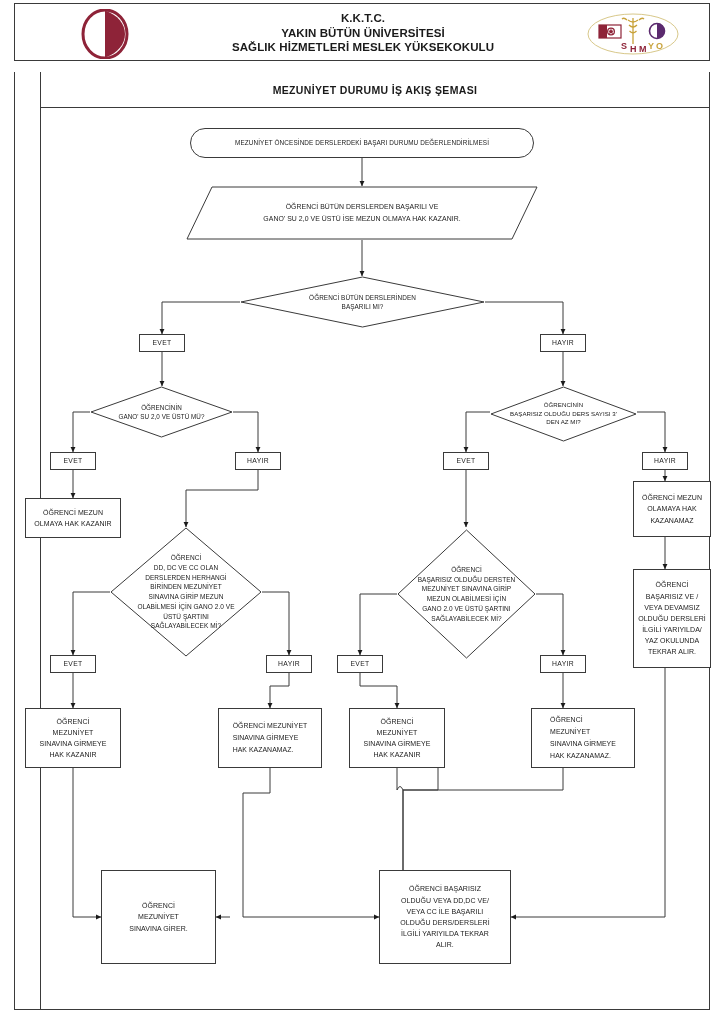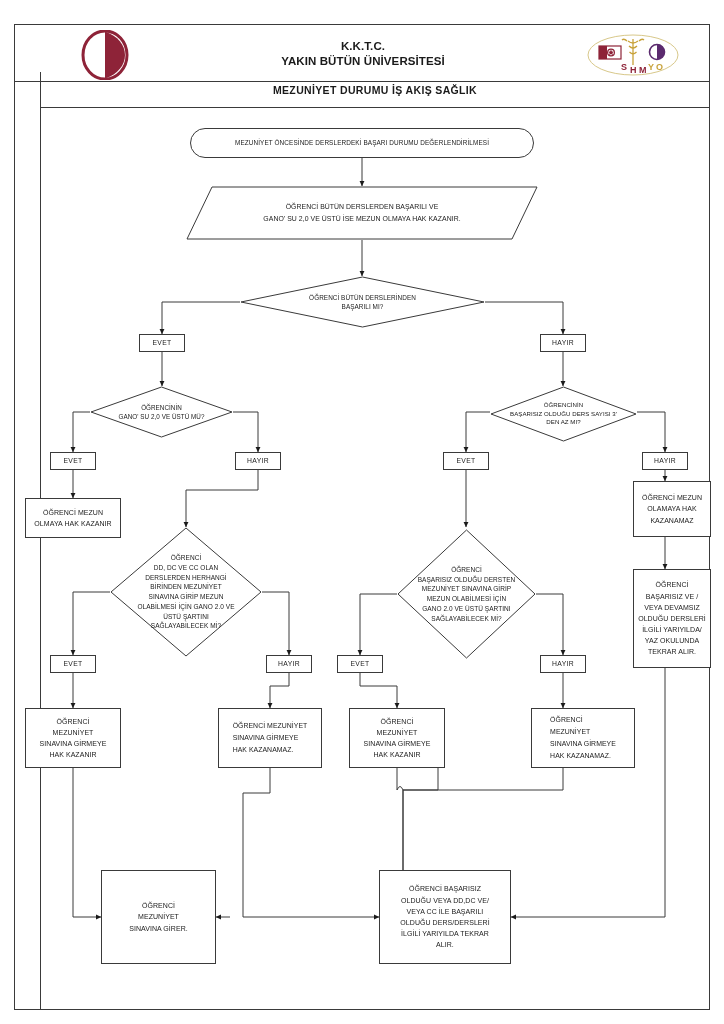--- a/index.html
+++ b/index.html
@@ -8,21 +8,21 @@
     width:724px;height:1024px;
     font-family:"Liberation Sans","DejaVu Sans",sans-serif;
     color:#1a1a1a;
     overflow:hidden;
     position:relative;
   }
   #page{position:absolute;inset:0;width:724px;height:1024px;}
 
   
   .hdr-box{
-    position:absolute;left:14px;top:24px;width:696px;height:58px;
+    position:absolute;left:14px;top:3px;width:696px;height:58px;
     border:1px solid #3a3a3a;background:#fff;
     box-sizing:border-box;
   }
   .hdr-title{
     position:absolute;left:0;top:0;width:696px;height:58px;
     display:flex;flex-direction:column;align-items:center;justify-content:center;
     font-size:11.5px;font-weight:bold;line-height:1.28;letter-spacing:.1px;
     text-align:center;
   }
   .hdr-title span{display:block;}
@@ -82,20 +82,21 @@
   <div class="hdr-box">
     <div class="logo-left">
       <svg viewBox="0 0 56 50" width="56" height="50" aria-hidden="true">
         <ellipse cx="28" cy="25" rx="22" ry="24" fill="#ffffff" stroke="#8e2338" stroke-width="3"></ellipse>
         <path d="M28 1.4 C41 6 48 15 48 25 C48 35 41 44 28 48.6 Z" fill="#8e2338"></path>
       </svg>
     </div>
     <div class="hdr-title">
       <span>K.K.T.C.</span>
       <span>YAKIN BÜTÜN ÜNİVERSİTESİ</span>
+      <span>SAĞLIK HİZMETLERİ MESLEK YÜKSEKOKULU</span>
     </div>
     <div class="logo-right">
       <svg viewBox="0 0 96 44" width="96" height="44" aria-hidden="true">
         <ellipse cx="48" cy="22" rx="45" ry="20" fill="none" stroke="#d8c88a" stroke-width="1"></ellipse>
         <rect x="14" y="13" width="22" height="13" fill="#ffffff" stroke="#8e2338" stroke-width="1.2"></rect>
         <rect x="14" y="13" width="8" height="13" fill="#8e2338"></rect>
         <circle cx="26" cy="19.5" r="3.4" fill="none" stroke="#8e2338" stroke-width="1.2"></circle>
         <path d="M26 16.6 l.9 2.0 2.1.1-1.6 1.4.6 2.1-2-1.2-2 1.2.6-2.1-1.6-1.4 2.1-.1z" fill="#8e2338"></path>
         <circle cx="72" cy="19" r="7.5" fill="none" stroke="#5b2a6e" stroke-width="1.6"></circle>
         <path d="M72 11.5 a7.5 7.5 0 0 1 0 15 z" fill="#5b2a6e"></path>
@@ -111,21 +112,21 @@
         <text x="45" y="40" font-family="Liberation Sans, sans-serif" font-size="9" font-weight="bold" fill="#8e2338">H</text>
         <text x="54" y="40" font-family="Liberation Sans, sans-serif" font-size="9" font-weight="bold" fill="#8e2338">M</text>
         <text x="63" y="37" font-family="Liberation Sans, sans-serif" font-size="9" font-weight="bold" fill="#c8a23a">Y</text>
         <text x="71" y="37" font-family="Liberation Sans, sans-serif" font-size="9" font-weight="bold" fill="#c8a23a">O</text>
       </svg>
     </div>
   </div>
 
   <div class="frame-outer"></div>
   <div class="frame-inner"></div>
-  <div class="subtitle-bar">MEZUNİYET DURUMU İŞ AKIŞ SAĞLIK</div>
+  <div class="subtitle-bar">MEZUNİYET DURUMU İŞ AKIŞ ŞEMASI</div>
 
   <svg id="wires" viewBox="0 0 724 1024">
     <defs>
       <marker id="ah" markerWidth="7" markerHeight="7" refX="5.4" refY="3" orient="auto">
         <path d="M0,0.4 L5.6,3 L0,5.6 z" fill="#1a1a1a"></path>
       </marker>
     </defs>
     <g stroke="#3a3a3a" stroke-width="1" fill="none">
 
       <path d="M362,158 V186" marker-end="url(#ah)"></path>

